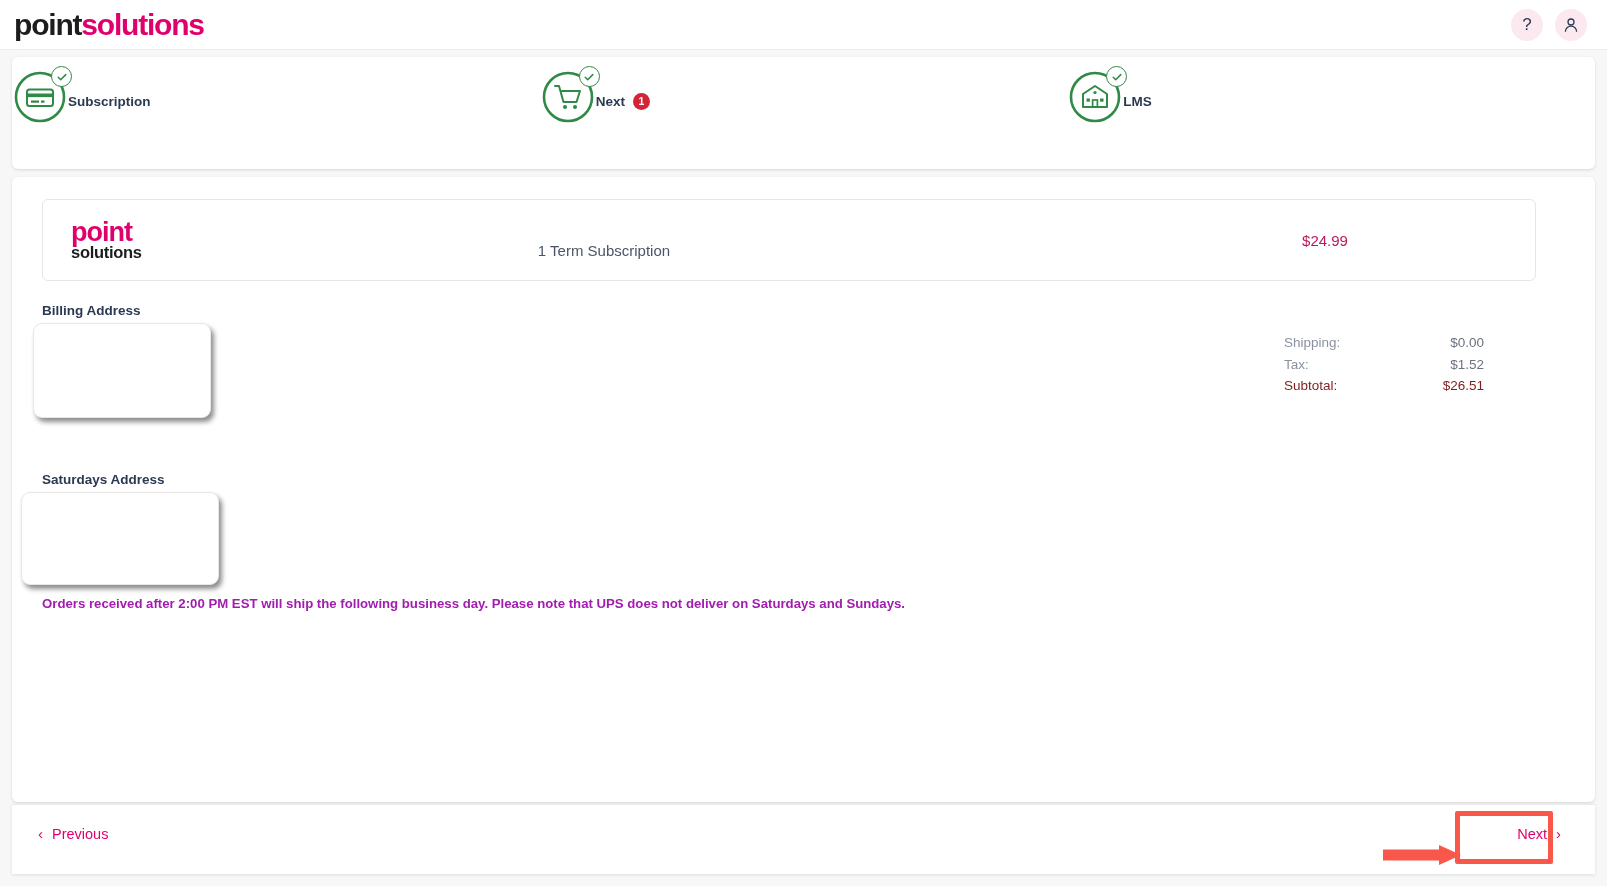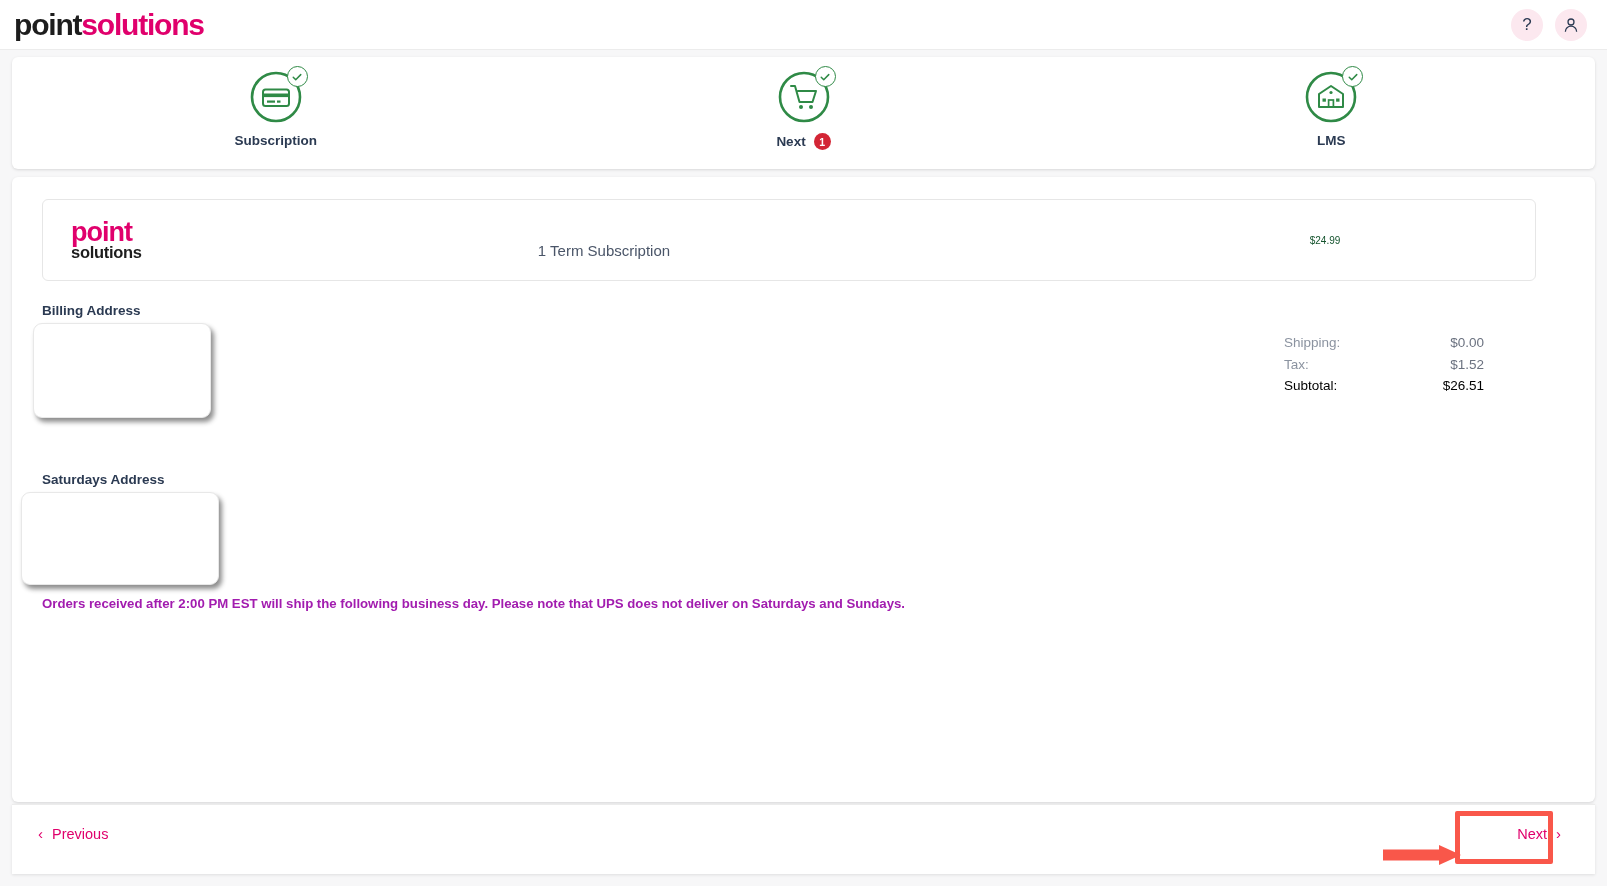--- a/index.html
+++ b/index.html
@@ -36,21 +36,21 @@
   .round-btn svg { display: block; }
   .qmark { font-size: 17px; color: #2b3a52; font-weight: normal; line-height: 1; }
 
   
   .stepper-card {
     position: absolute; left: 12px; top: 57px; width: 1583px; height: 112px;
     background: #ffffff; border-radius: 6px;
     box-shadow: 0 1px 3px rgba(0,0,0,0.13);
     display: flex; align-items: flex-start; padding-top: 12px;
   }
-  .step { flex: 1; display: flex; flex-direction: column; align-items: center; cursor: pointer; }
+  .step { flex: 1; display: flex; flex-direction: row; align-items: center; cursor: pointer; }
   .step-icon-wrap { position: relative; width: 56px; height: 56px; }
   .step-label {
     margin-top: 8px; font-size: 13.5px; font-weight: bold; color: #2b3a52;
     display: flex; align-items: center; gap: 8px; white-space: nowrap;
   }
   .cart-badge {
     display: inline-flex; align-items: center; justify-content: center;
     min-width: 17px; height: 17px; border-radius: 50%;
     background: #d32535; color: #ffffff;
     font-size: 10.5px; font-weight: bold; padding: 0 4px;
@@ -73,39 +73,39 @@
     border: 1px solid #e6e6e6; border-radius: 6px;
     display: flex; align-items: center;
   }
   .product-logo {
     width: 250px; display: flex; flex-direction: column;
     align-items: flex-start; padding-left: 28px; line-height: 0.93;
   }
   .product-logo .pl1 { color: #e0006c; font-size: 27px; font-weight: bold; letter-spacing: -1px; }
   .product-logo .pl2 { color: #1d1d1d; font-size: 16.5px; font-weight: bold; letter-spacing: -0.3px; }
   .product-name { flex: 1; text-align: center; font-size: 15px; color: #4a5568; margin-left: -200px; margin-top: 20px; }
-  .product-price { width: 420px; text-align: center; font-size: 10px; color: #14532d; }
+  .product-price { width: 420px; text-align: center; font-size: 15px; color: #be185d; }
 
   .addr-label {
     position: absolute; font-size: 13.5px; font-weight: bold; color: #2b3a52;
   }
   .addr-box {
     position: absolute; background: #ffffff;
     border: 1px solid #e8e8e8; border-radius: 9px;
     box-shadow: 3px 4px 5px rgba(0,0,0,0.45);
   }
 
   .totals {
     position: absolute; left: 1272px; top: 155px; width: 200px;
     font-size: 13.5px; color: #6b7280;
   }
   .totals .trow { display: flex; justify-content: space-between; line-height: 21.5px; }
   .totals .tkey { color: #8b93a0; }
   .totals .tval { color: #6b7280; }
-  .totals .trow.strong .tkey, .totals .trow.strong .tval { color: #000000; }
+  .totals .trow.strong .tkey, .totals .trow.strong .tval { color: #7f1d1d; }
 
   .notice {
     position: absolute; left: 30px; top: 419px;
     font-size: 13.2px; font-weight: bold; color: #a21caf;
   }
 
   
   .footer {
     position: absolute; left: 12px; top: 804px; width: 1583px; height: 70px;
     background: #ffffff; border-top: 1px solid #ececec;

